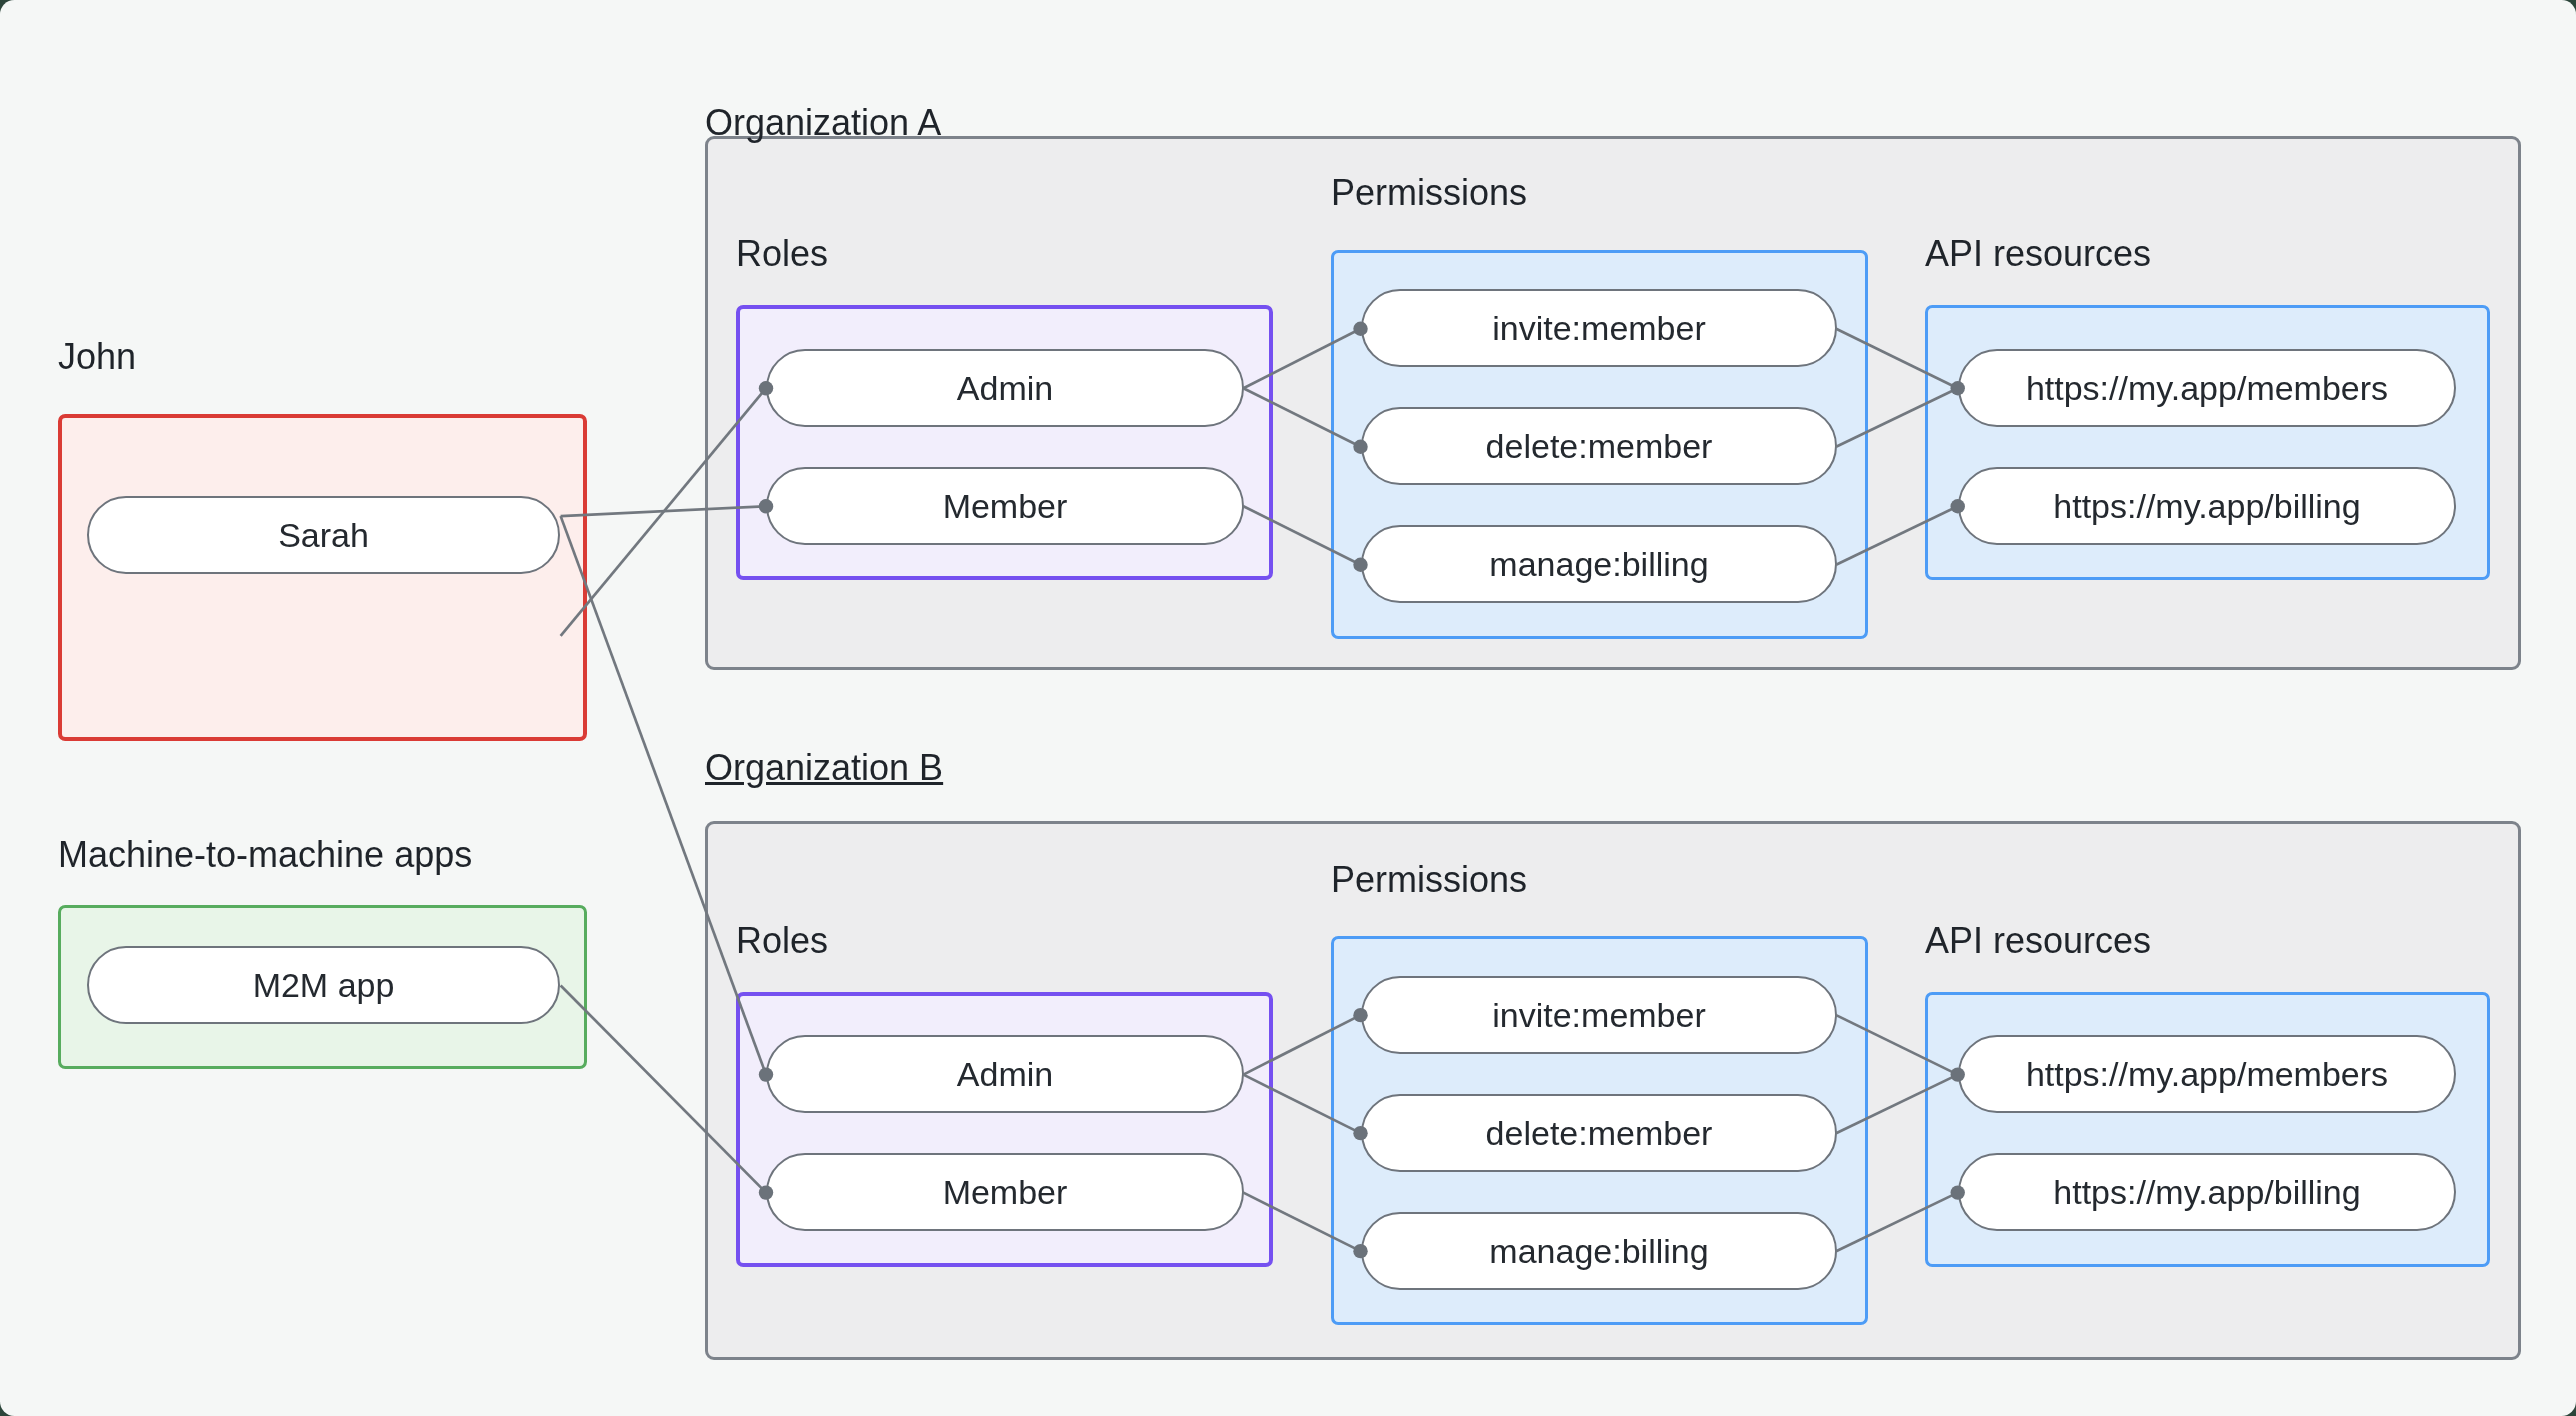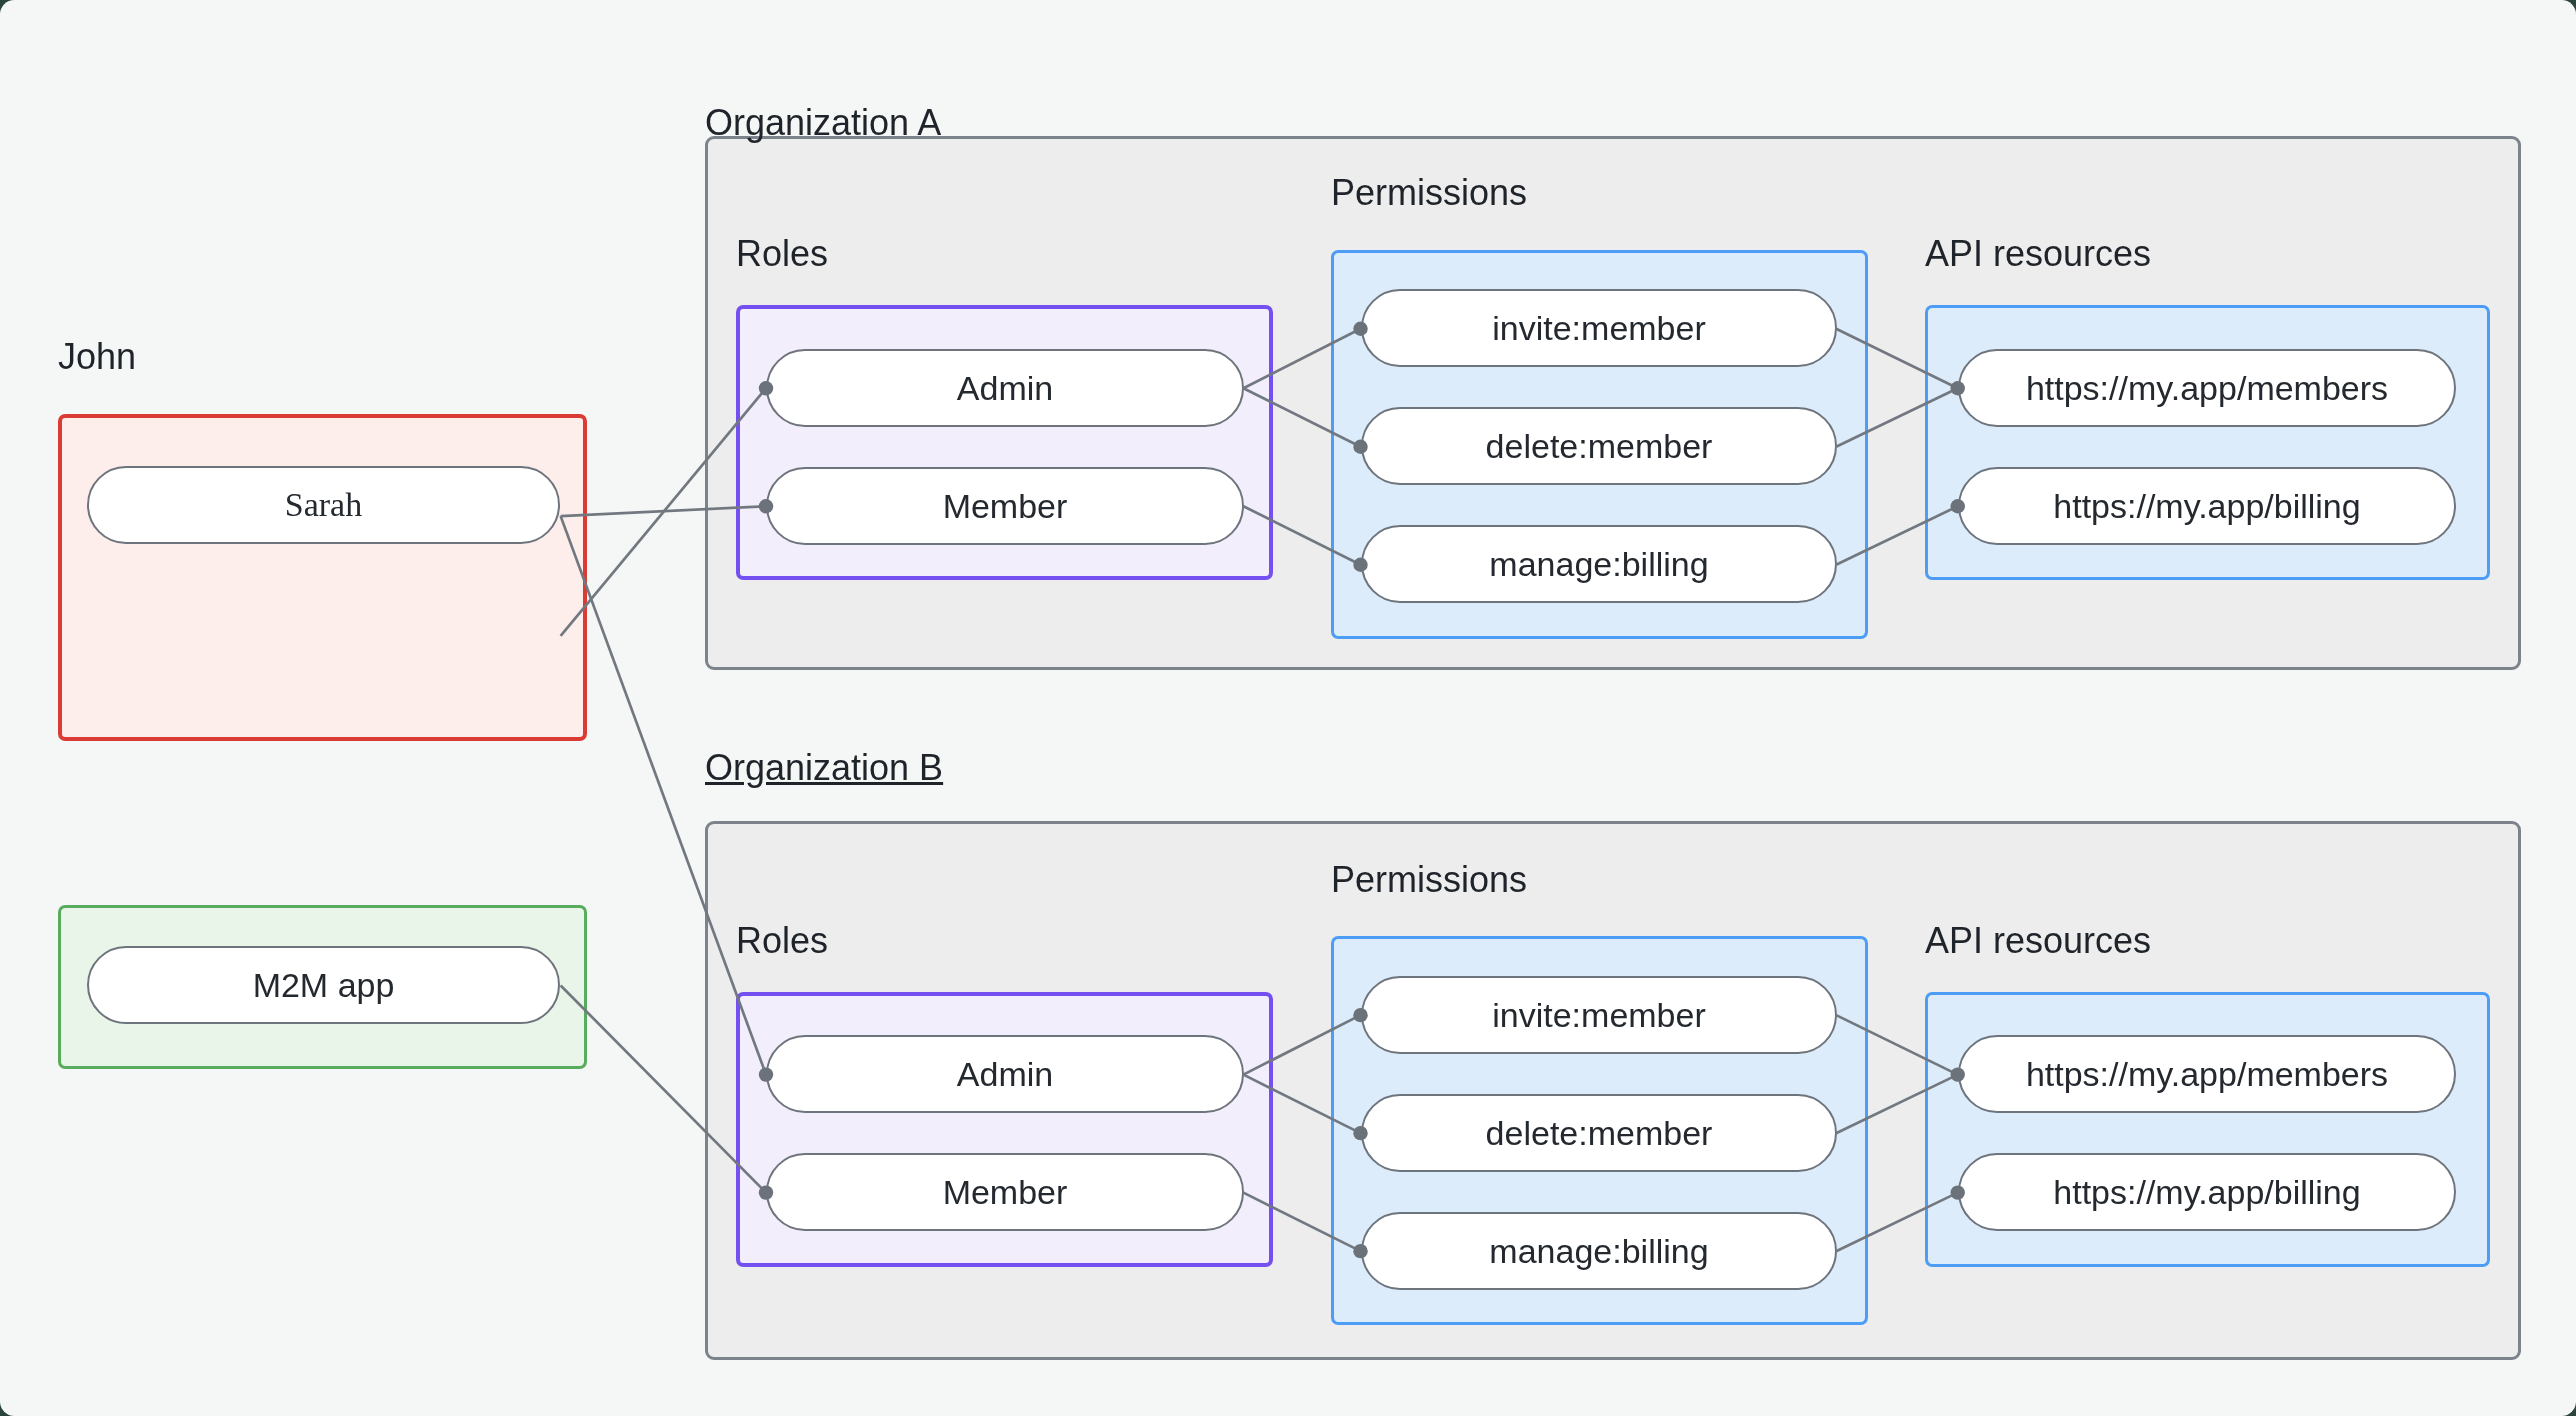--- a/index.html
+++ b/index.html
@@ -27,21 +27,21 @@
   .box-roles-a { left: 736px;  top: 305px;  width: 537px;  height: 275px; border-width: 4.5px; border-radius: 7.2px; }
   .box-perms-a { left: 1331px; top: 250px;  width: 537px;  height: 389px; border-radius: 7.2px; }
   .box-api-a   { left: 1925px; top: 305px;  width: 565px;  height: 275px; border-radius: 7.2px; }
   .box-roles-b { left: 736px;  top: 992px; width: 537px;  height: 275px; border-width: 4.5px; border-radius: 7.2px; }
   .box-perms-b { left: 1331px; top: 936px; width: 537px;  height: 389px; border-radius: 7.2px; }
   .box-api-b   { left: 1925px; top: 992px; width: 565px;  height: 275px; border-radius: 7.2px; }
 
   .pill { position: absolute; height: 78px; background: #ffffff; border: 2.7px solid #6e747c;
           border-radius: 43px; display: flex; align-items: center; justify-content: center;
           font-size: 34px; color: #24292f; white-space: nowrap; }
-  .p-sarah     { left: 87px;   top: 466px;  width: 473px; font-family: Liberation Serif, serif; }
+  .p-sarah     { left: 87px;   top: 496px;  width: 473px; }
   .p-john      { left: 87px;   top: 596px;  width: 473px; }
   .p-m2m       { left: 87px;   top: 946px; width: 473px; }
   .p-admin-a   { left: 766px;  top: 349px;  width: 478px; }
   .p-member-a  { left: 766px;  top: 467px;  width: 478px; }
   .p-invite-a  { left: 1361px; top: 289px;  width: 476px; }
   .p-delete-a  { left: 1361px; top: 407px;  width: 476px; }
   .p-manage-a  { left: 1361px; top: 525px;  width: 476px; }
   .p-members-a { left: 1958px; top: 349px;  width: 498px; }
   .p-billing-a { left: 1958px; top: 467px;  width: 498px; }
   .p-admin-b   { left: 766px;  top: 1035px; width: 478px; }
@@ -66,20 +66,21 @@
   <div class="box box-users" style="border-color:#da3b35;background:#fdeeec;"></div>
   <div class="box box-m2m" style="border-color:#57ac5e;background:#e8f5e8;"></div>
   <div class="box box-roles-a" style="border-color:#7550f0;background:#f2eefc;"></div>
   <div class="box box-perms-a" style="border-color:#4d9cf6;background:#ddecfb;"></div>
   <div class="box box-api-a" style="border-color:#4d9cf6;background:#ddecfb;"></div>
   <div class="box box-roles-b" style="border-color:#7550f0;background:#f2eefc;"></div>
   <div class="box box-perms-b" style="border-color:#4d9cf6;background:#ddecfb;"></div>
   <div class="box box-api-b" style="border-color:#4d9cf6;background:#ddecfb;"></div>
 
   <div class="lbl lbl-users">John</div>
+  <div class="lbl lbl-m2m">Machine-to-machine apps</div>
   <div class="lbl lbl-orga">Organization A</div>
   <div class="lbl lbl-orgb">Organization B</div>
   <div class="lbl lbl-roles-a">Roles</div>
   <div class="lbl lbl-perms-a">Permissions</div>
   <div class="lbl lbl-api-a">API resources</div>
   <div class="lbl lbl-roles-b">Roles</div>
   <div class="lbl lbl-perms-b">Permissions</div>
   <div class="lbl lbl-api-b">API resources</div>
 
   <div class="pill p-sarah">Sarah</div>

